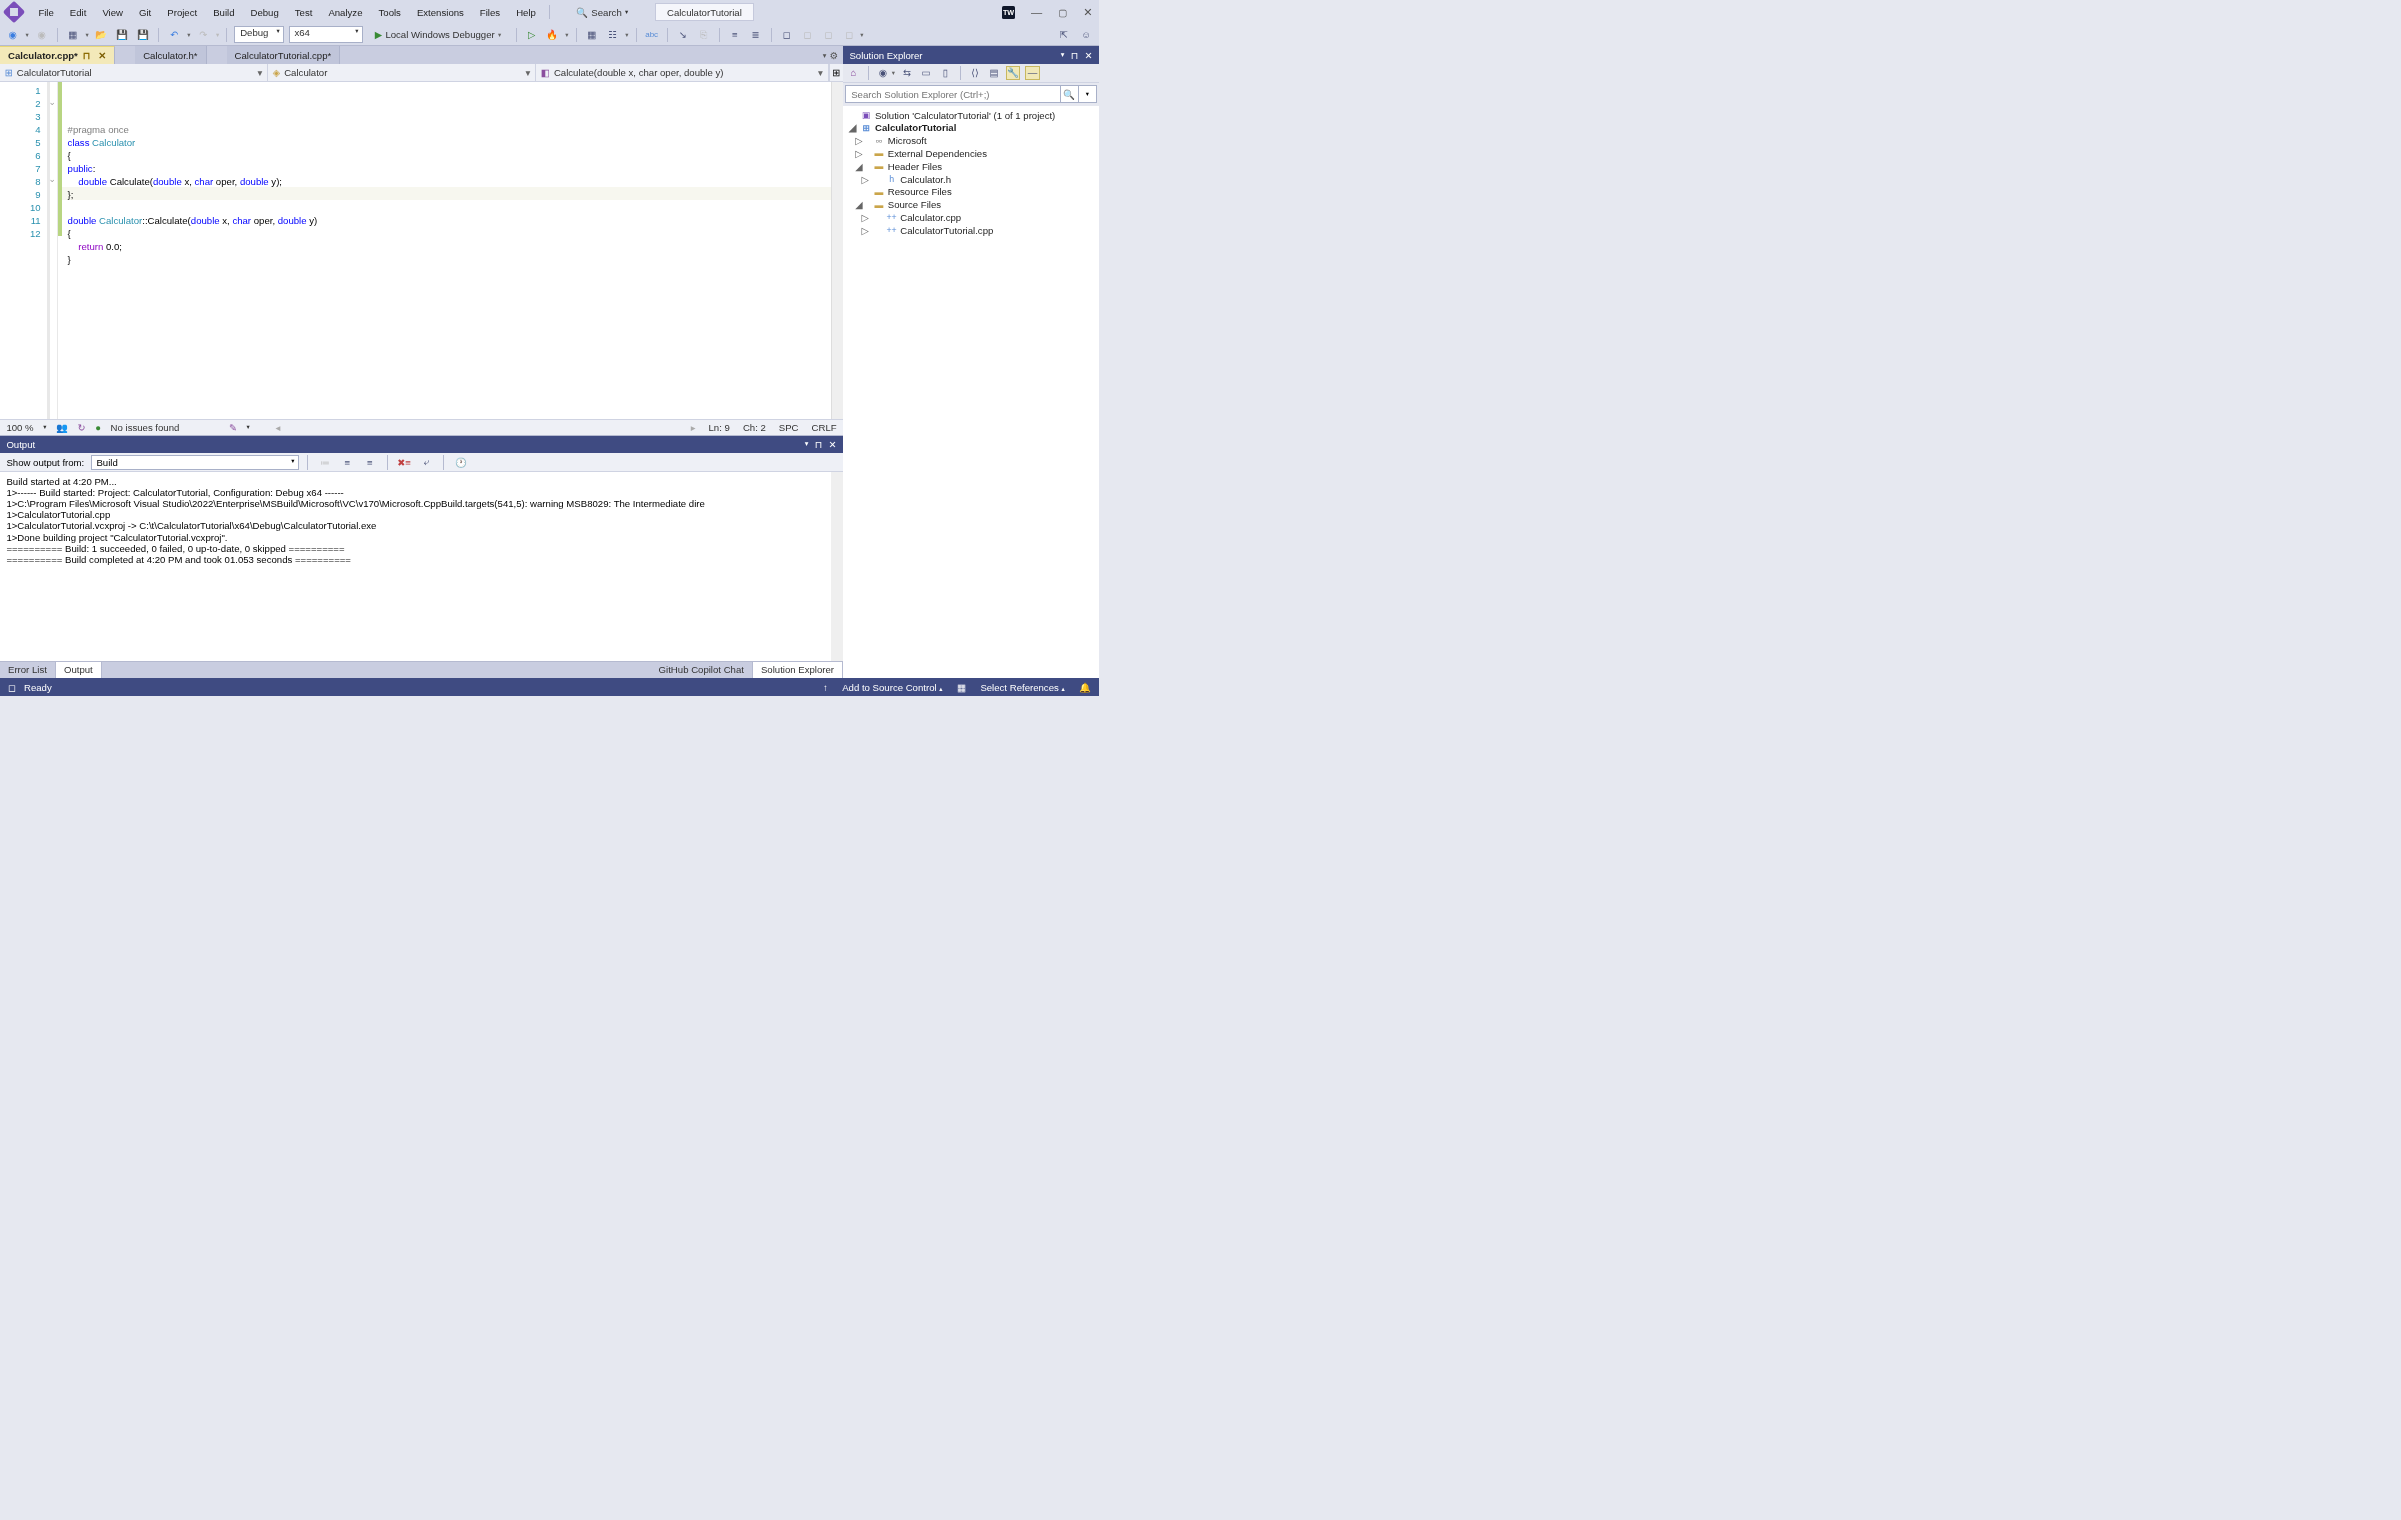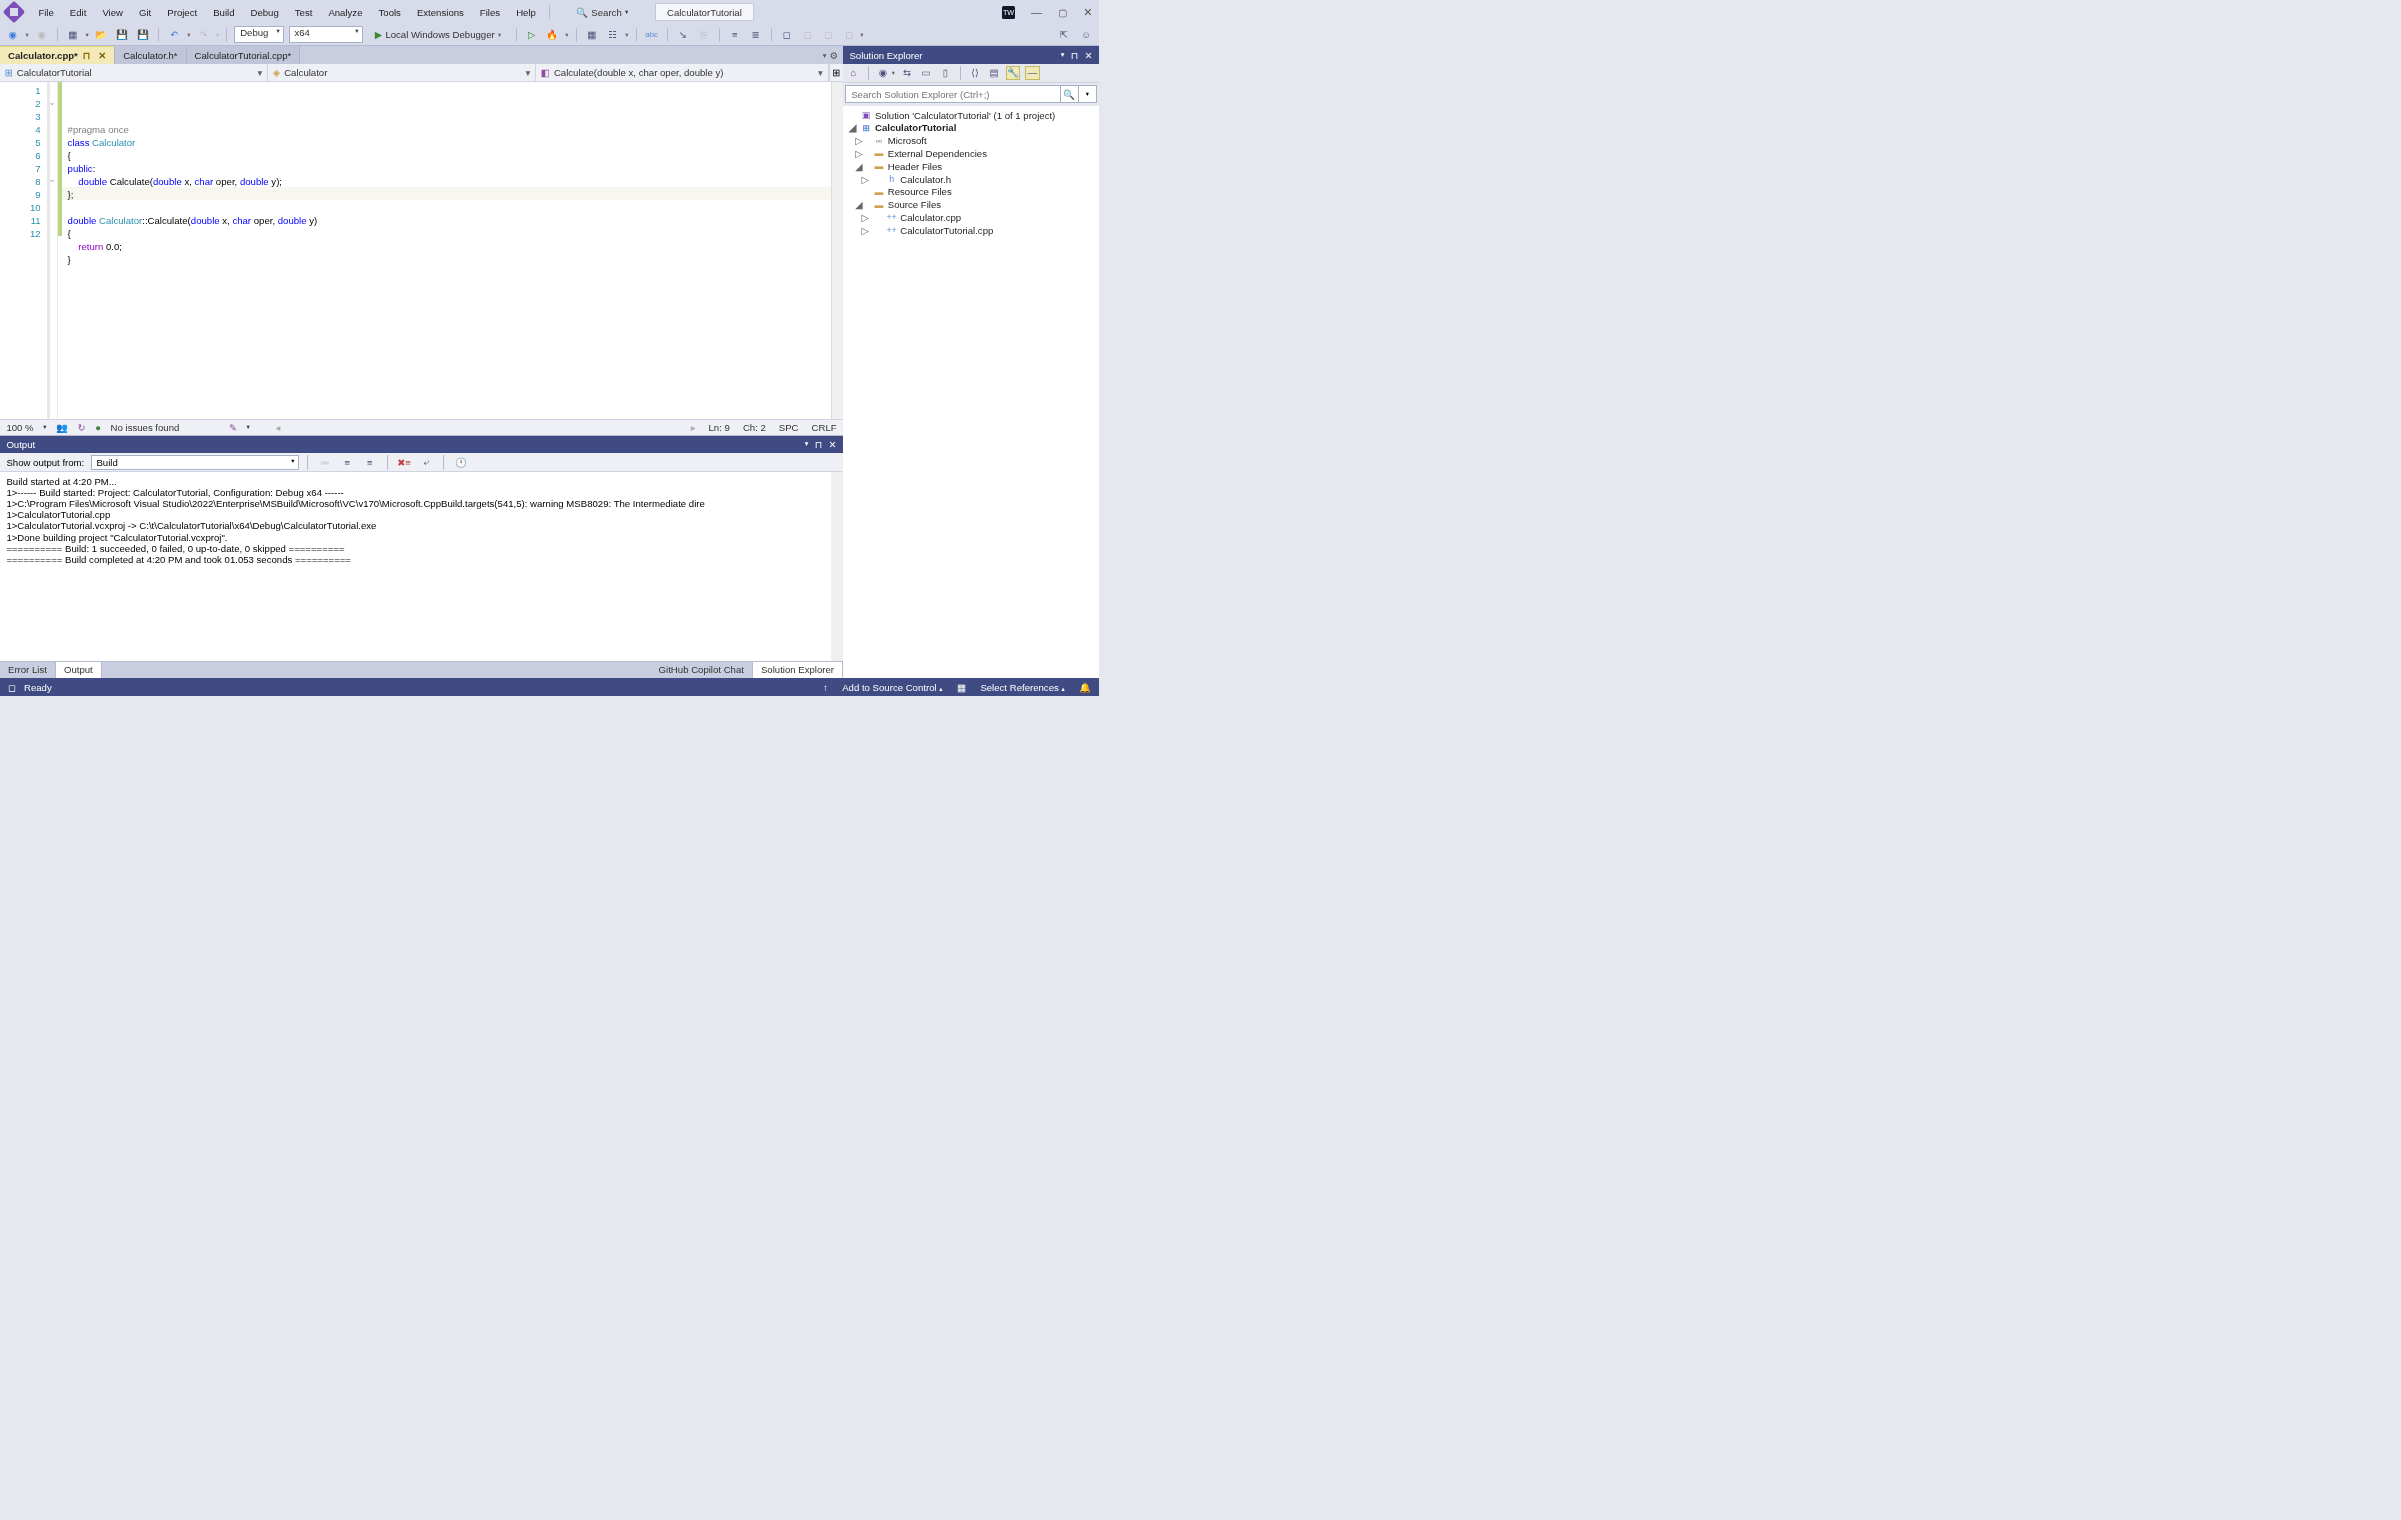--- a/index.html
+++ b/index.html
@@ -6,21 +6,21 @@
 body { width: 1099px; height: 696px; background: #e6e8f0; display: flex; flex-direction: column; overflow: hidden; }
 
 
 .menubar { height: 24px; background: #d8dcea; display: flex; align-items: center; padding: 0 6.4px; gap: 1.6px; }
 .vs-logo { width: 16px; height: 16px; background: #7b4eba; border-radius: 2.4px; margin-right: 6.4px; transform: rotate(45deg); position: relative; }
 .vs-logo::after { content:''; position:absolute; inset:2.4px; background:#d8dcea; clip-path: polygon(0 50%, 50% 0, 100% 50%, 50% 100%); }
 .menubar .menu-item { padding: 3.2px 8px; color: #1e1e1e; cursor: pointer; }
 .menubar .search-box { margin-left: 13px; display:flex; align-items:center; gap:3.2px; color:#333; padding:1.6px 8px; border:0.8px solid transparent; }
 .title-doc { background:#f5f6fb; border:0.8px solid #c5c9dc; padding:2.4px 11.2px; margin-left:16px; color:#333; }
 .win-controls { margin-left:auto; display:flex; gap:16px; align-items:center; color:#555; }
-.tw-badge { width:13px; height:13px; background:#0f172a; border-radius:1.6px; color:#fff; font-size:7.2px; display:flex; align-items:center; justify-content:center; }
+.tw-badge { width:13px; height:13px; background:#0f172a; border-radius:1.6px; color:#fff; font-size:7.2px; display:flex; align-items:center; justify-content:center;font-weight:bold; }
 
 
 .toolbar { height: 22.4px; background:#d8dcea; display:flex; align-items:center; padding:0 4.8px; gap:4.8px; border-bottom:0.8px solid #b5bad0; }
 .tb-btn { width:16px; height:16px; display:flex; align-items:center; justify-content:center; color:#4a5278; }
 .tb-sep { width:0.8px; height:14.4px; background:#b5bad0; margin:0 2.4px; }
 .config-select { height:17px; background:#fff; border:0.8px solid #a8b0c8; padding:0 14.4px 0 4.8px; font-size:9.6px; color:#333; position:relative; min-width:46px; }
 .debug-btn { display:flex; align-items:center; gap:3.2px; color:#333; padding:1.6px 6.4px; border:0.8px solid transparent; }
 .play-green { color:#388a34; }
 .right-tb { margin-left:auto; display:flex; gap:6.4px; }
 
@@ -180,21 +180,21 @@
   <div class="right-tb">
     <span class="tb-btn">⇱</span>
     <span class="tb-btn">☺</span>
   </div>
 </div>
 
 <div class="main-area">
   <div class="editor-region">
 
     <div class="doc-tabs">
-      <div id="tabs-here" style="display:flex;">
+      <div id="tabs-here" style="display:flex;gap:20px;">
           <div class="doc-tab active">
             <span>Calculator.cpp*</span>
             <span class="pin">⊓</span>
             <span class="close">✕</span>
           </div>
           <div class="doc-tab">
             <span>Calculator.h*</span>
           </div>
           <div class="doc-tab">
             <span>CalculatorTutorial.cpp*</span>

